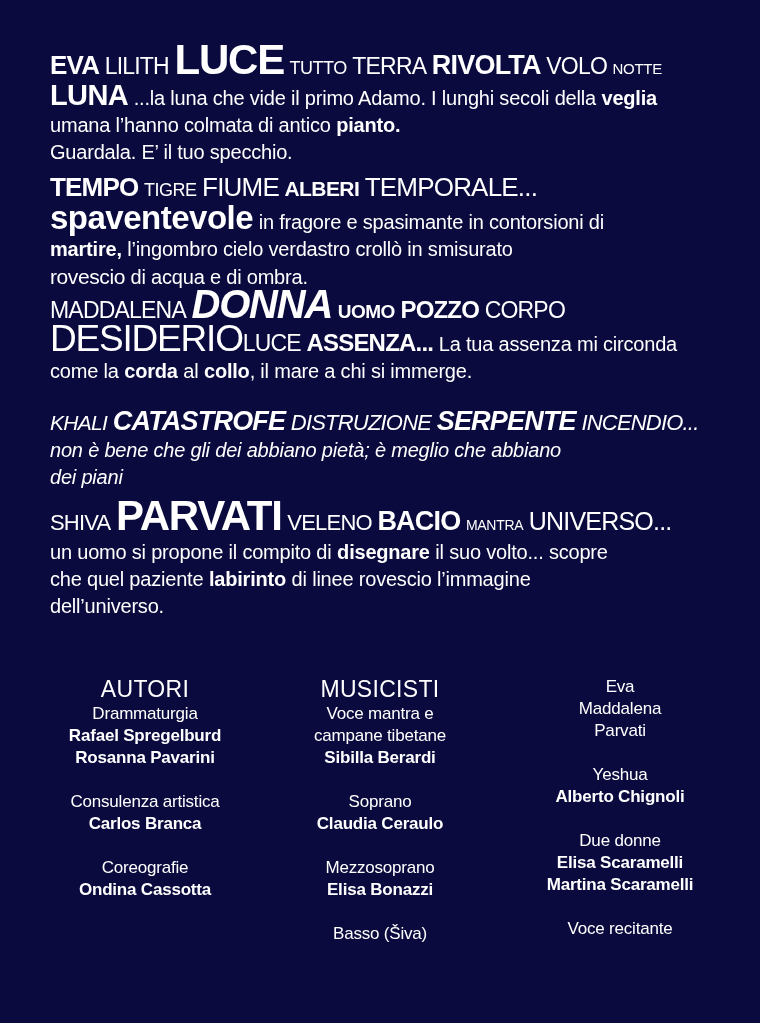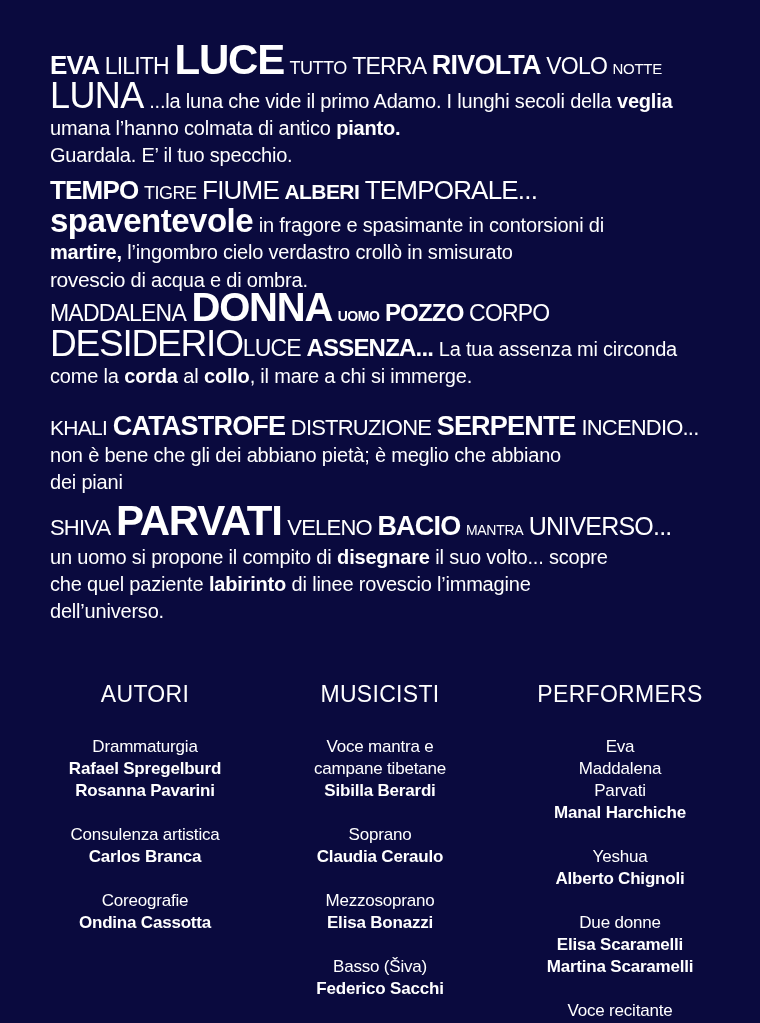--- a/index.html
+++ b/index.html
@@ -15,42 +15,42 @@
     font-family: "Liberation Sans", sans-serif;
     -webkit-font-smoothing: antialiased;
   }
   .text-block {
     padding: 46px 16px 0 50px;
   }
   .sec { }
   .sec-eva       { margin-bottom: 8px; }
   .sec-tempo     { }
   .sec-maddalena { margin-bottom: 23px; }
-  .sec-khali     { margin-bottom: 11px; }
+  .sec-khali     { margin-bottom: 11px; font-style: italic; }
   .sec-shiva     { margin-bottom: 13px; }
 
   .line {
     font-size: 20px;
     line-height: 27px;
     white-space: nowrap;
   }
   .tk { vertical-align: baseline; }
 
   
   .tk-xl    { font-size: 42px; font-weight: 700; letter-spacing: -1.2px; }
-  .tk-donna { font-size: 40px; font-weight: 700; letter-spacing: -1.2px; }
+  .tk-donna { font-size: 40px; font-weight: 700; letter-spacing: -1.2px; font-style: italic; }
   .tk-desid { font-size: 37px; font-weight: 400; letter-spacing: -1.2px; }
   .tk-spav  { font-size: 33px; font-weight: 700; letter-spacing: -0.5px; }
-  .tk-luna  { font-size: 36px; font-weight: 400; letter-spacing: -0.6px; text-align: right; }
+  .tk-luna  { font-size: 29px; font-weight: 700; letter-spacing: -0.6px; text-align: right; }
   .tk-rov   { font-size: 21px; font-weight: 400; letter-spacing: -0.4px; }
   .tk-b27   { font-size: 27px; font-weight: 700; letter-spacing: -0.8px; }
   .tk-b26   { font-size: 26px; font-weight: 700; letter-spacing: -0.8px; }
   .tk-b24   { font-size: 24px; font-weight: 700; letter-spacing: -0.8px; }
   .tk-b21   { font-size: 21px; font-weight: 700; letter-spacing: -0.6px; }
-  .tk-b19   { font-size: 14px; font-weight: 700; letter-spacing: -0.5px; }
+  .tk-b19   { font-size: 19px; font-weight: 700; letter-spacing: -0.5px; }
   .tk-r26   { font-size: 26px; letter-spacing: -0.8px; }
   .tk-r25   { font-size: 25px; letter-spacing: -0.8px; }
   .tk-r23   { font-size: 23px; letter-spacing: -0.8px; }
   .tk-r22   { font-size: 22px; letter-spacing: -0.8px; }
   .tk-r21   { font-size: 21px; letter-spacing: -0.7px; }
   .tk-r18   { font-size: 18px; letter-spacing: -0.5px; }
   .tk-r15   { font-size: 15px; letter-spacing: -0.3px; }
   .tk-r14   { font-size: 14px; letter-spacing: -0.3px; }
   .tk-body  { font-size: 20px; letter-spacing: -0.2px; }
   .tk-bodyb { font-size: 20px; font-weight: 700; letter-spacing: -0.2px; }
@@ -60,21 +60,21 @@
     margin-top: 56px;
     display: grid;
     grid-template-columns: 230px 240px 240px;
     padding-left: 30px;
     text-align: center;
   }
   .credit-heading {
     font-size: 23px;
     line-height: 26px;
     letter-spacing: 0.3px;
-    margin-bottom: 29px;
+    margin-bottom: 1px;
   }
   .credit-group {
     margin-bottom: 22px;
   }
   .credit-line {
     font-size: 17px;
     line-height: 22px;
     letter-spacing: -0.2px;
   }
   .credit-line.bold { font-weight: 700; }
@@ -140,30 +140,27 @@
       <div class="credit-group">
         <div class="credit-line">Soprano</div>
         <div class="credit-line bold">Claudia Ceraulo</div>
       </div>
       <div class="credit-group">
         <div class="credit-line">Mezzosoprano</div>
         <div class="credit-line bold">Elisa Bonazzi</div>
       </div>
       <div class="credit-group">
         <div class="credit-line">Basso (Šiva)</div>
-        <div class="credit-line bold">Federico Sacchi</div>
       </div>
     </div>
     <div class="credit-col">
-      <div class="credit-heading">PERFORMERS</div>
       <div class="credit-group">
         <div class="credit-line">Eva</div>
         <div class="credit-line">Maddalena</div>
         <div class="credit-line">Parvati</div>
-        <div class="credit-line bold">Manal Harchiche</div>
       </div>
       <div class="credit-group">
         <div class="credit-line">Yeshua</div>
         <div class="credit-line bold">Alberto Chignoli</div>
       </div>
       <div class="credit-group">
         <div class="credit-line">Due donne</div>
         <div class="credit-line bold">Elisa  Scaramelli</div>
         <div class="credit-line bold">Martina Scaramelli</div>
       </div>

